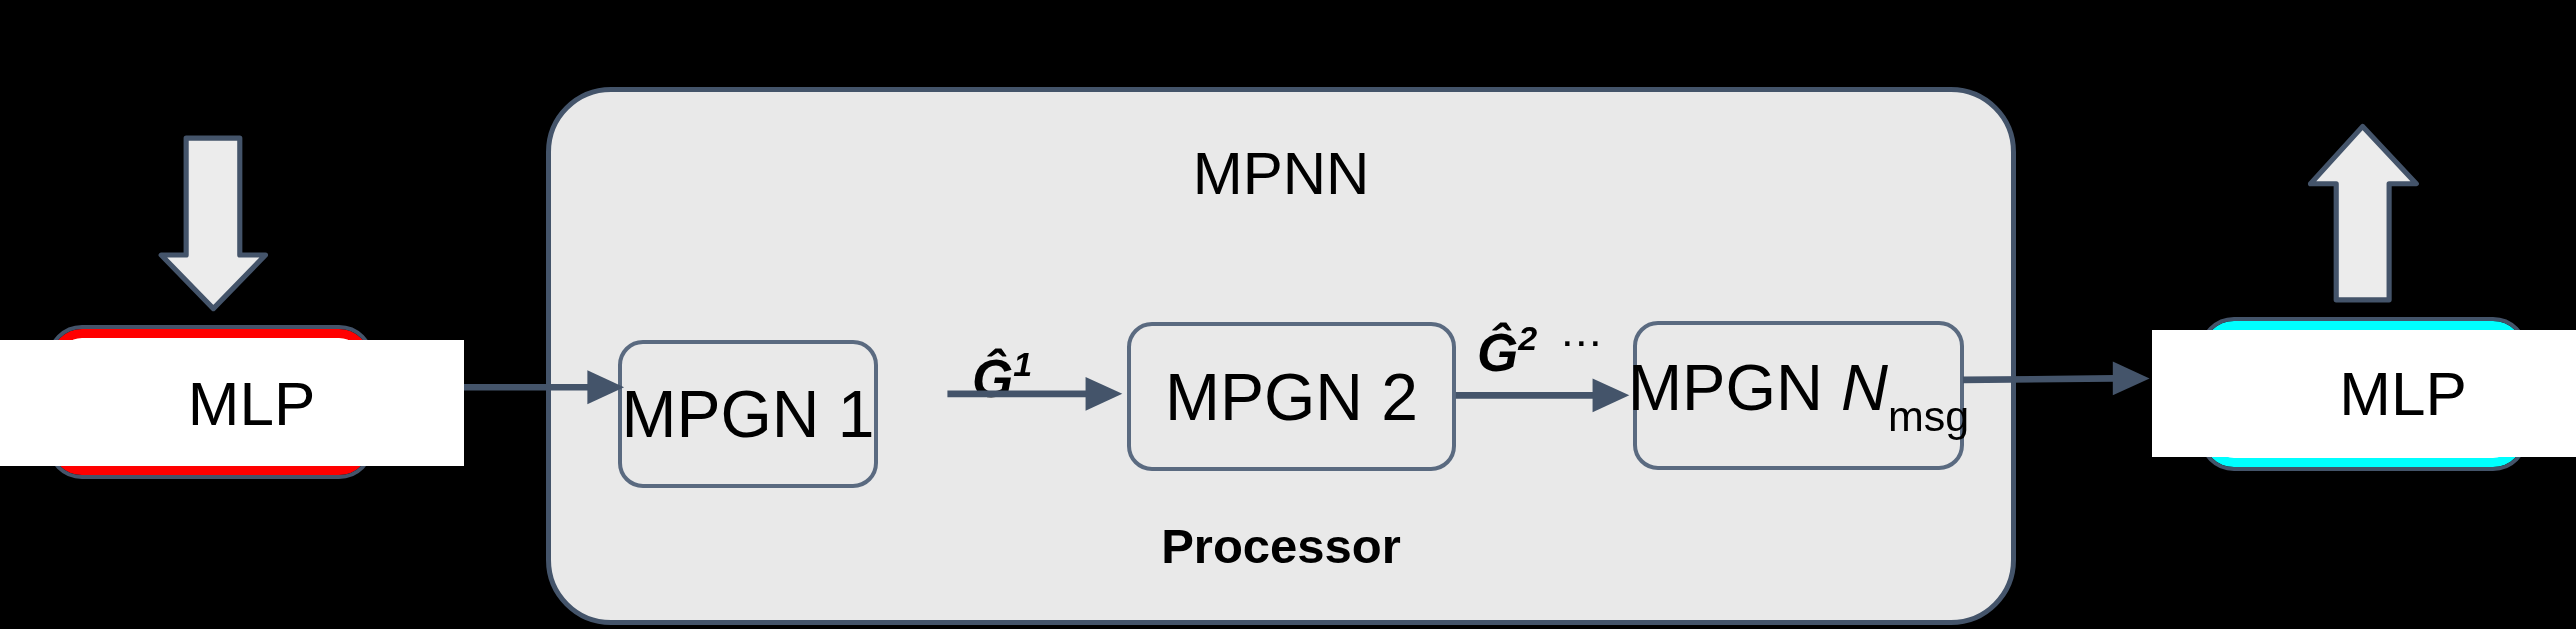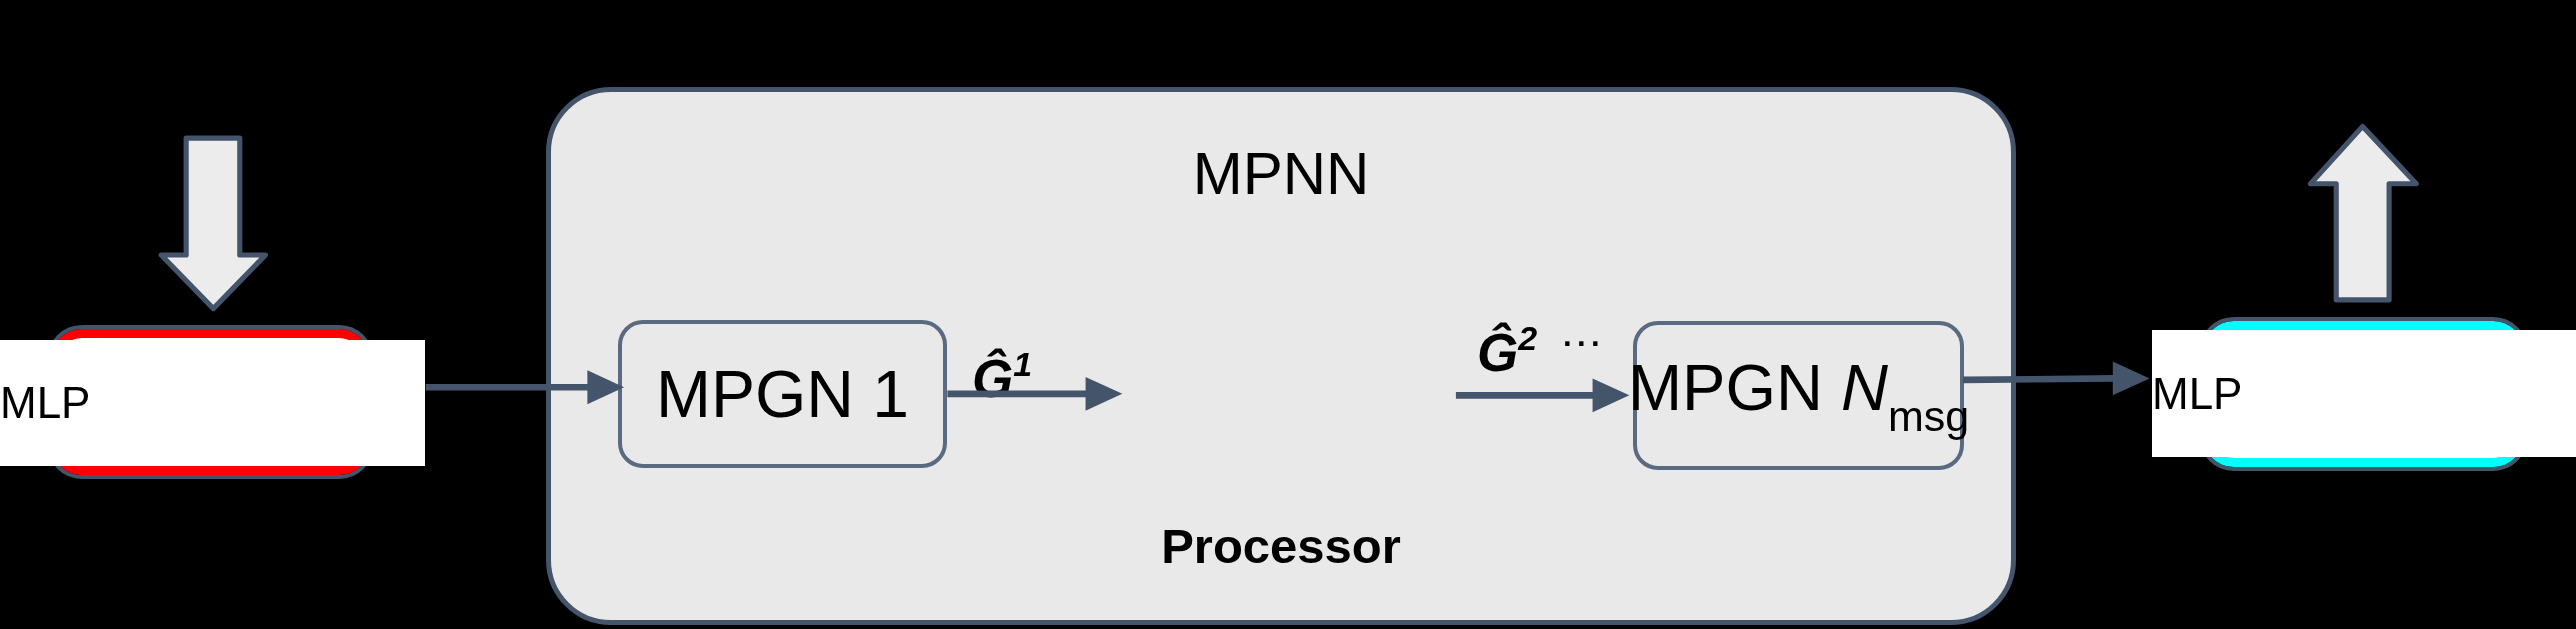--- a/index.html
+++ b/index.html
@@ -16,42 +16,42 @@
             border:5.1px solid var(--slate);border-radius:65px;box-sizing:border-box;}
   #mpnn-title{left:546px;top:144px;width:1470px;text-align:center;font-size:60px;
               line-height:1;color:var(--text);}
   #processor-caption{left:546px;top:522px;width:1470px;text-align:center;font-size:49px;
               font-weight:bold;line-height:1;color:var(--text);}
 
   
   .mpgn{background:var(--panel);border:4.4px solid var(--slate2);border-radius:25px;
         box-sizing:border-box;display:flex;align-items:center;justify-content:center;
         font-size:66px;color:var(--text);white-space:nowrap;}
-  #mpgn1{left:618px;top:320px;width:329px;height:148px;}
+  #mpgn1{left:618px;top:340px;width:260px;height:148px;}
   #mpgn2{left:1127px;top:322px;width:329px;height:149px;}
   #mpgn3{left:1633px;top:321px;width:331px;height:149px;font-size:65px;}
   .mvar{font-style:italic;}
   .msub{font-size:43px;vertical-align:-20.6px;}
 
   
   .glabel{font-size:53px;font-weight:bold;font-style:italic;line-height:1;color:var(--text);}
   .glabel sup{font-size:34px;vertical-align:20.6px;}
   #glabel1{left:972px;top:315px;margin-top:32px;}
   #glabel2{left:1477px;top:321px;}
   #dots{left:1563px;top:328px;font-size:31px;font-weight:bold;letter-spacing:3.7px;
         line-height:1;color:var(--text);}
 
   
   .pill{box-sizing:border-box;background:var(--white);}
   #left-pill{left:51px;top:329px;width:319px;height:146px;border:9.6px solid var(--red);
              border-radius:31px;outline:4.4px solid var(--slate);}
   #right-pill{left:2203px;top:321px;width:321px;height:146px;border:9.6px solid var(--cyan);
              border-radius:31px;outline:4.4px solid var(--slate);}
-  .overlay{background:var(--white);display:flex;align-items:center;justify-content:flex-start;
-           font-size:44px;color:var(--text);}
+  .overlay{background:var(--white);display:flex;align-items:center;justify-content:center;
+           font-size:62px;color:var(--text);padding-left:39px;}
   #left-overlay{left:0px;top:340px;width:425px;height:126px;}
   #right-overlay{left:2152px;top:330px;width:424px;height:127px;}
 
   svg{position:absolute;left:0;top:0;}
   .conn{stroke:var(--slate);stroke-width:9;fill:none;}
   .head{fill:var(--slate);stroke:none;}
   .bigarrow{fill:var(--arrowfill);stroke:var(--slate);stroke-width:7;stroke-linejoin:round;}
 </style>
 </head>
 <body>
@@ -62,20 +62,23 @@
     <polygon class="bigarrow" points="252,188 325,188 325,347 360,347 289,420 218,347 252,347"></polygon>
     <polygon class="bigarrow" points="3214,172 3287,250 3250,250 3250,408 3178,408 3178,250 3143,250"></polygon>
   </svg>
 
   <div class="abs" id="mpnn-box"></div>
   <div class="abs" id="processor-caption">Processor</div>
   <div class="abs" id="mpnn-title">MPNN</div>
 
   <div class="abs mpgn" id="mpgn1">
     <span>MPGN 1</span>
+  </div>
+  <div class="abs mpgn" id="mpgn2">
+    <span>MPGN 2</span>
   </div>
   <div class="abs mpgn" id="mpgn3">
     <span><span>MPGN </span><span class="mvar">N</span><span class="msub">msg</span></span>
   </div>
 
   <div class="abs glabel" id="glabel1"><span>Ĝ</span><sup>1</sup></div>
   <div class="abs glabel" id="glabel2"><span>Ĝ</span><sup>2</sup></div>
   <div class="abs" id="dots">···</div>
 
   <svg width="2576" height="629" aria-hidden="true" viewBox="0 0 3503 856">

